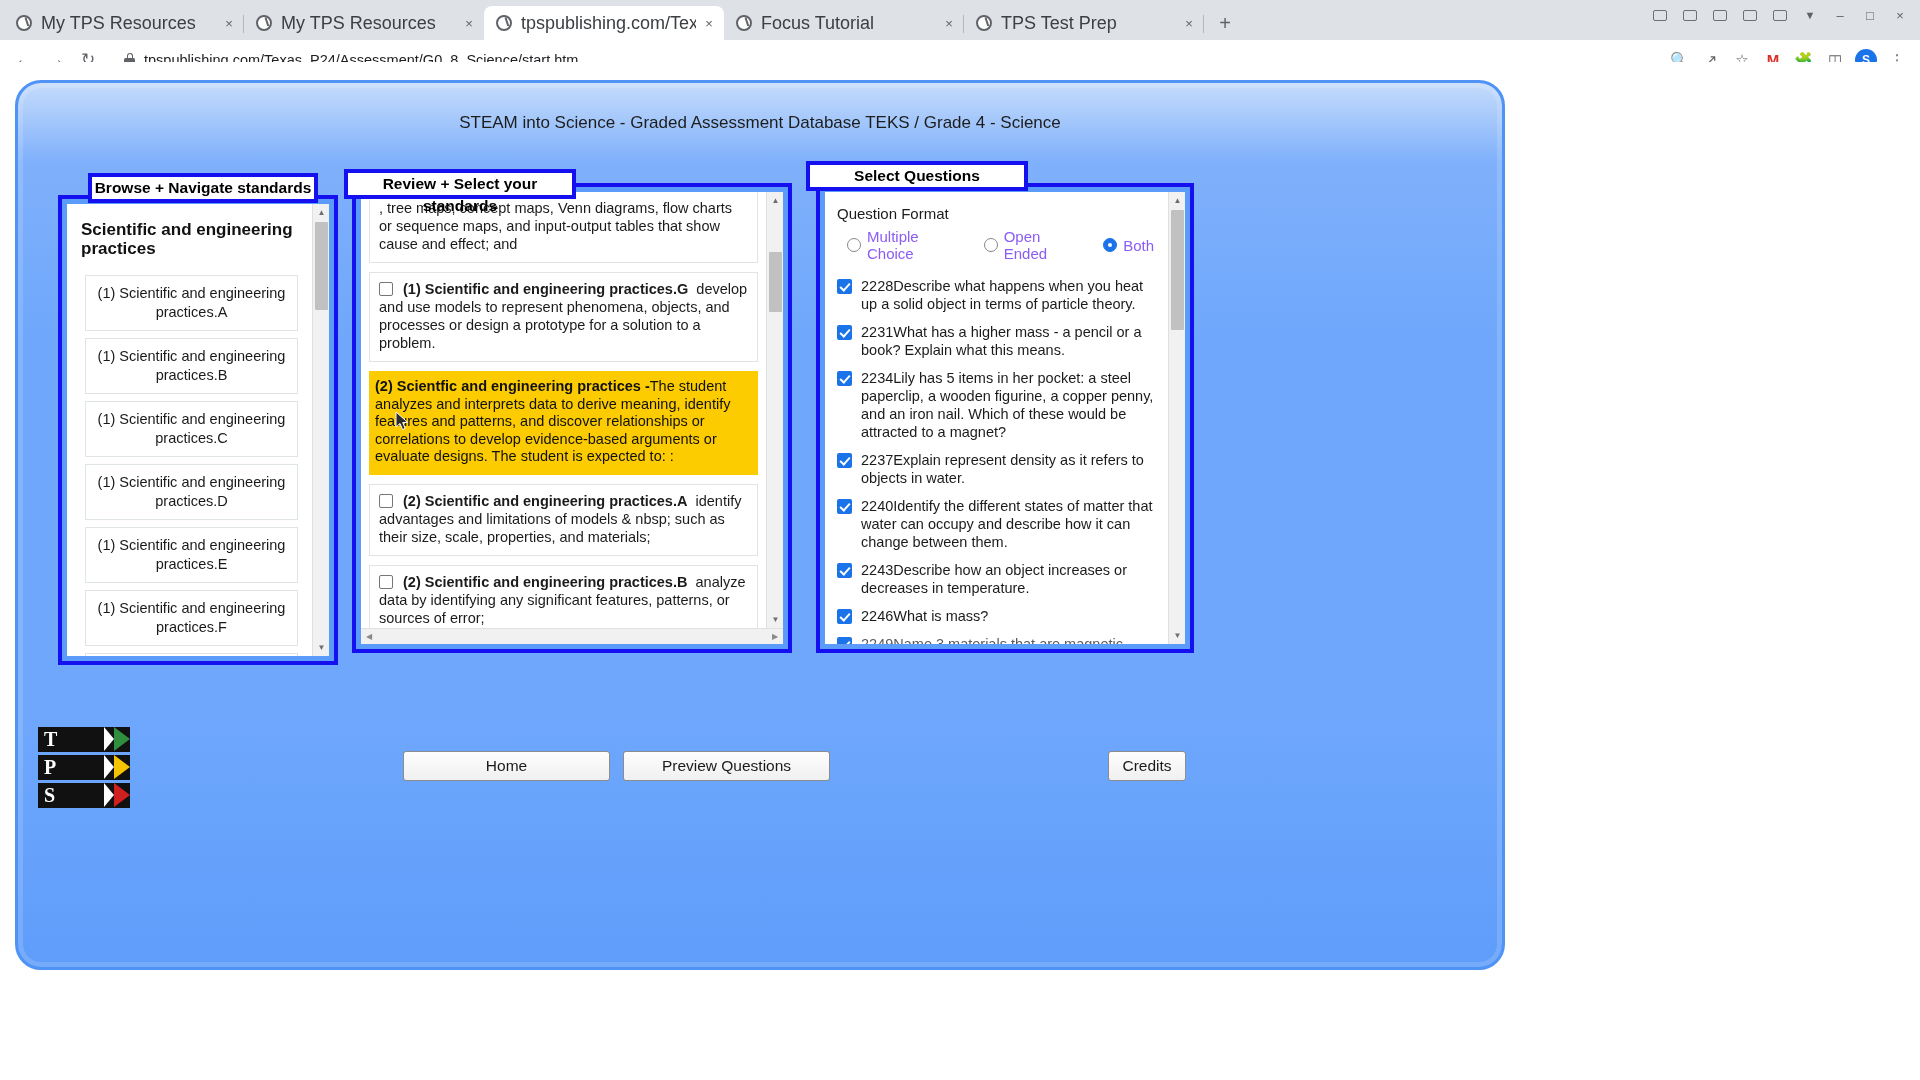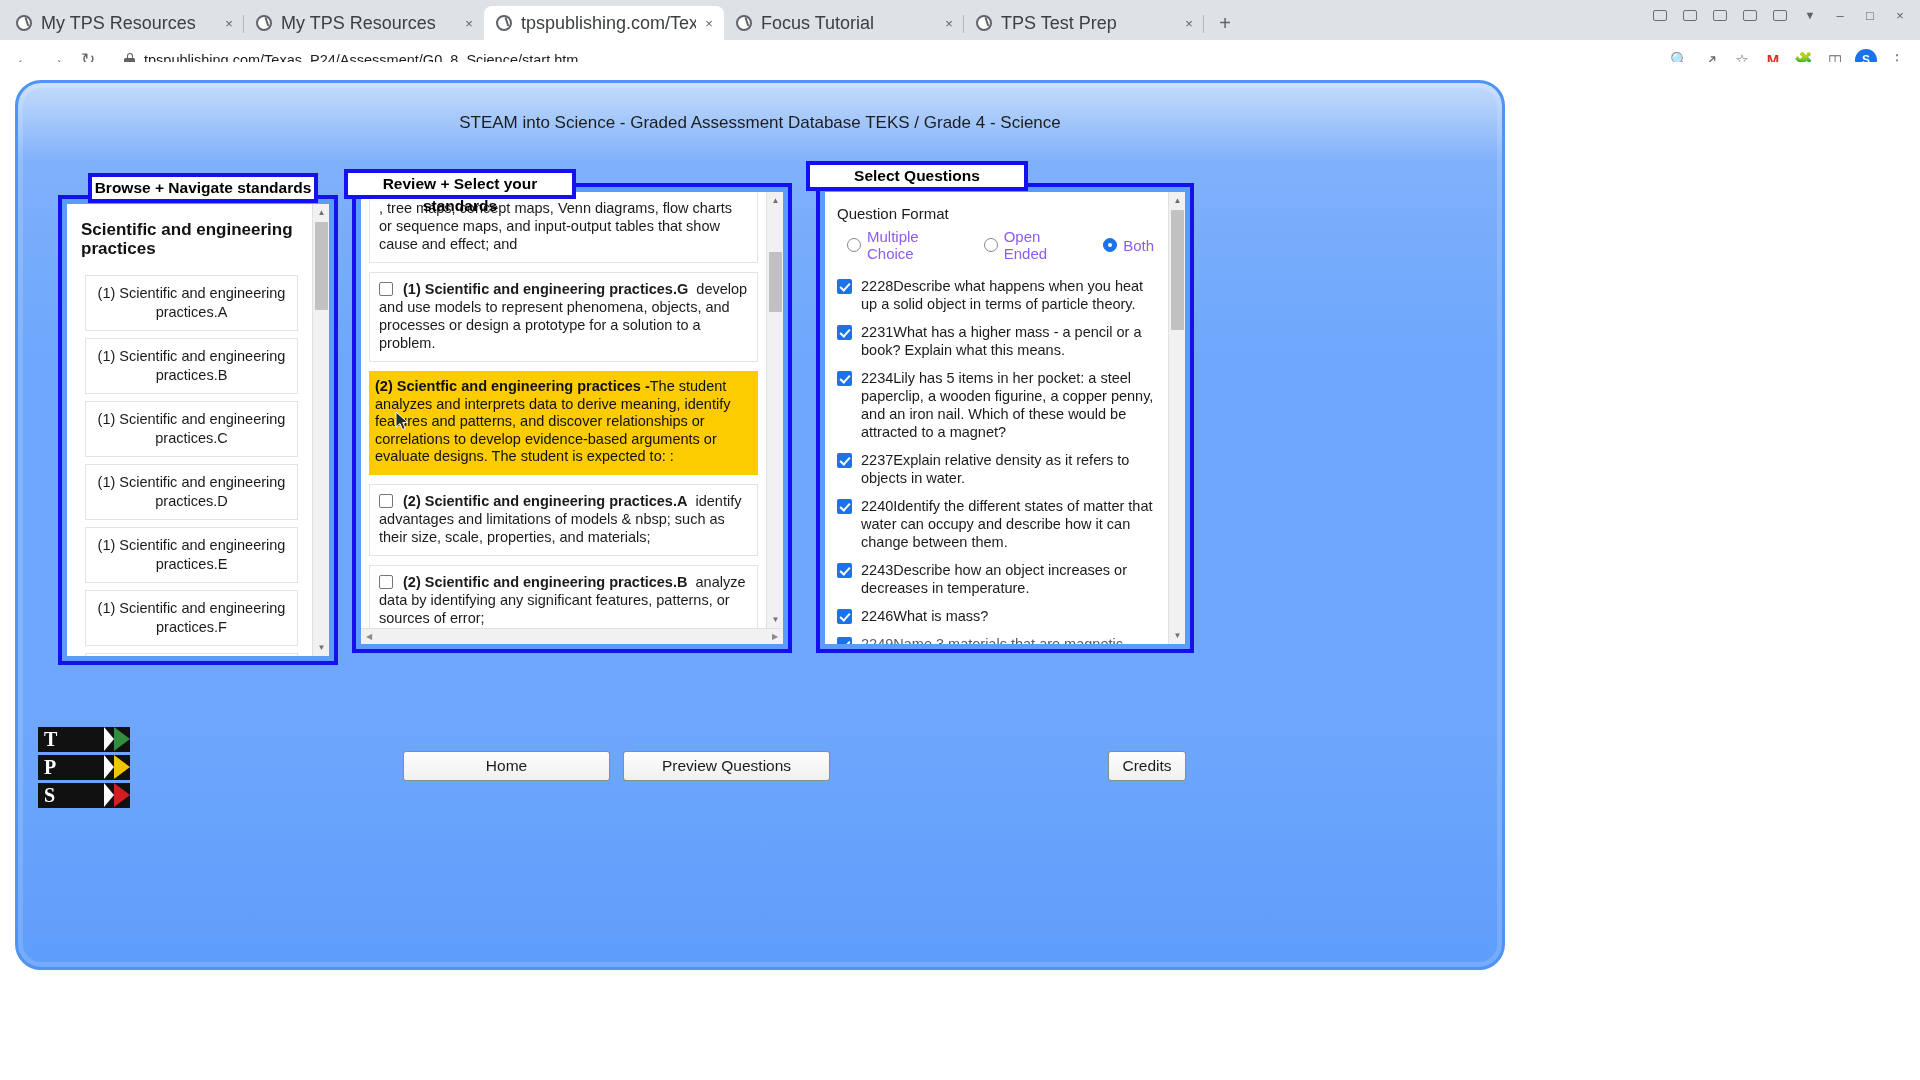--- a/index.html
+++ b/index.html
@@ -502,21 +502,21 @@
                   <div class="q-item">
                     <span class="chk"></span>
                     <span><span class="qid">2231</span><span>What has a higher mass - a pencil or a book? Explain what this means.</span></span>
                   </div>
                   <div class="q-item">
                     <span class="chk"></span>
                     <span><span class="qid">2234</span><span>Lily has 5 items in her pocket: a steel paperclip, a wooden figurine, a copper penny, and an iron nail. Which of these would be attracted to a magnet?</span></span>
                   </div>
                   <div class="q-item">
                     <span class="chk"></span>
-                    <span><span class="qid">2237</span><span>Explain relative density as it refers to objects in water.</span></span>
+                    <span><span class="qid">2237</span><span>Explain represent density as it refers to objects in water.</span></span>
                   </div>
                   <div class="q-item">
                     <span class="chk"></span>
                     <span><span class="qid">2240</span><span>Identify the different states of matter that water can occupy and describe how it can change between them.</span></span>
                   </div>
                   <div class="q-item">
                     <span class="chk"></span>
                     <span><span class="qid">2243</span><span>Describe how an object increases or decreases in temperature.</span></span>
                   </div>
                   <div class="q-item">

